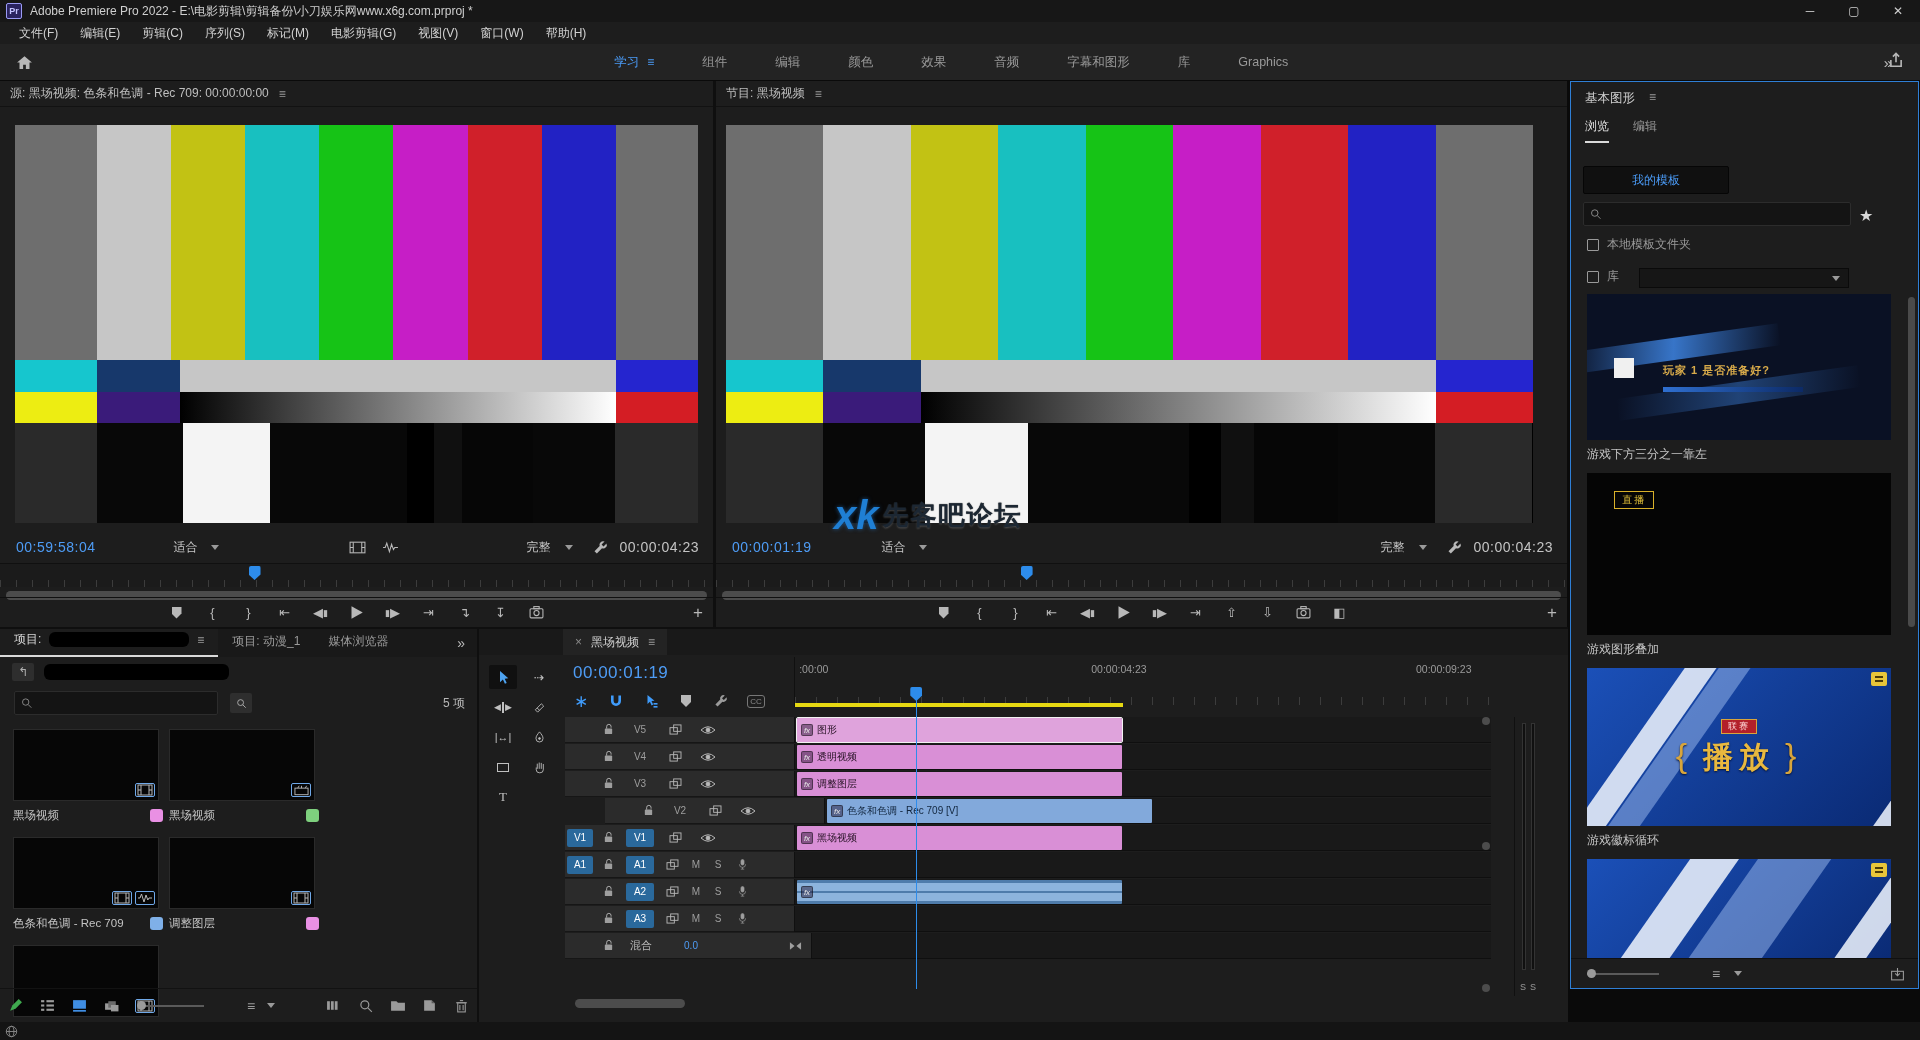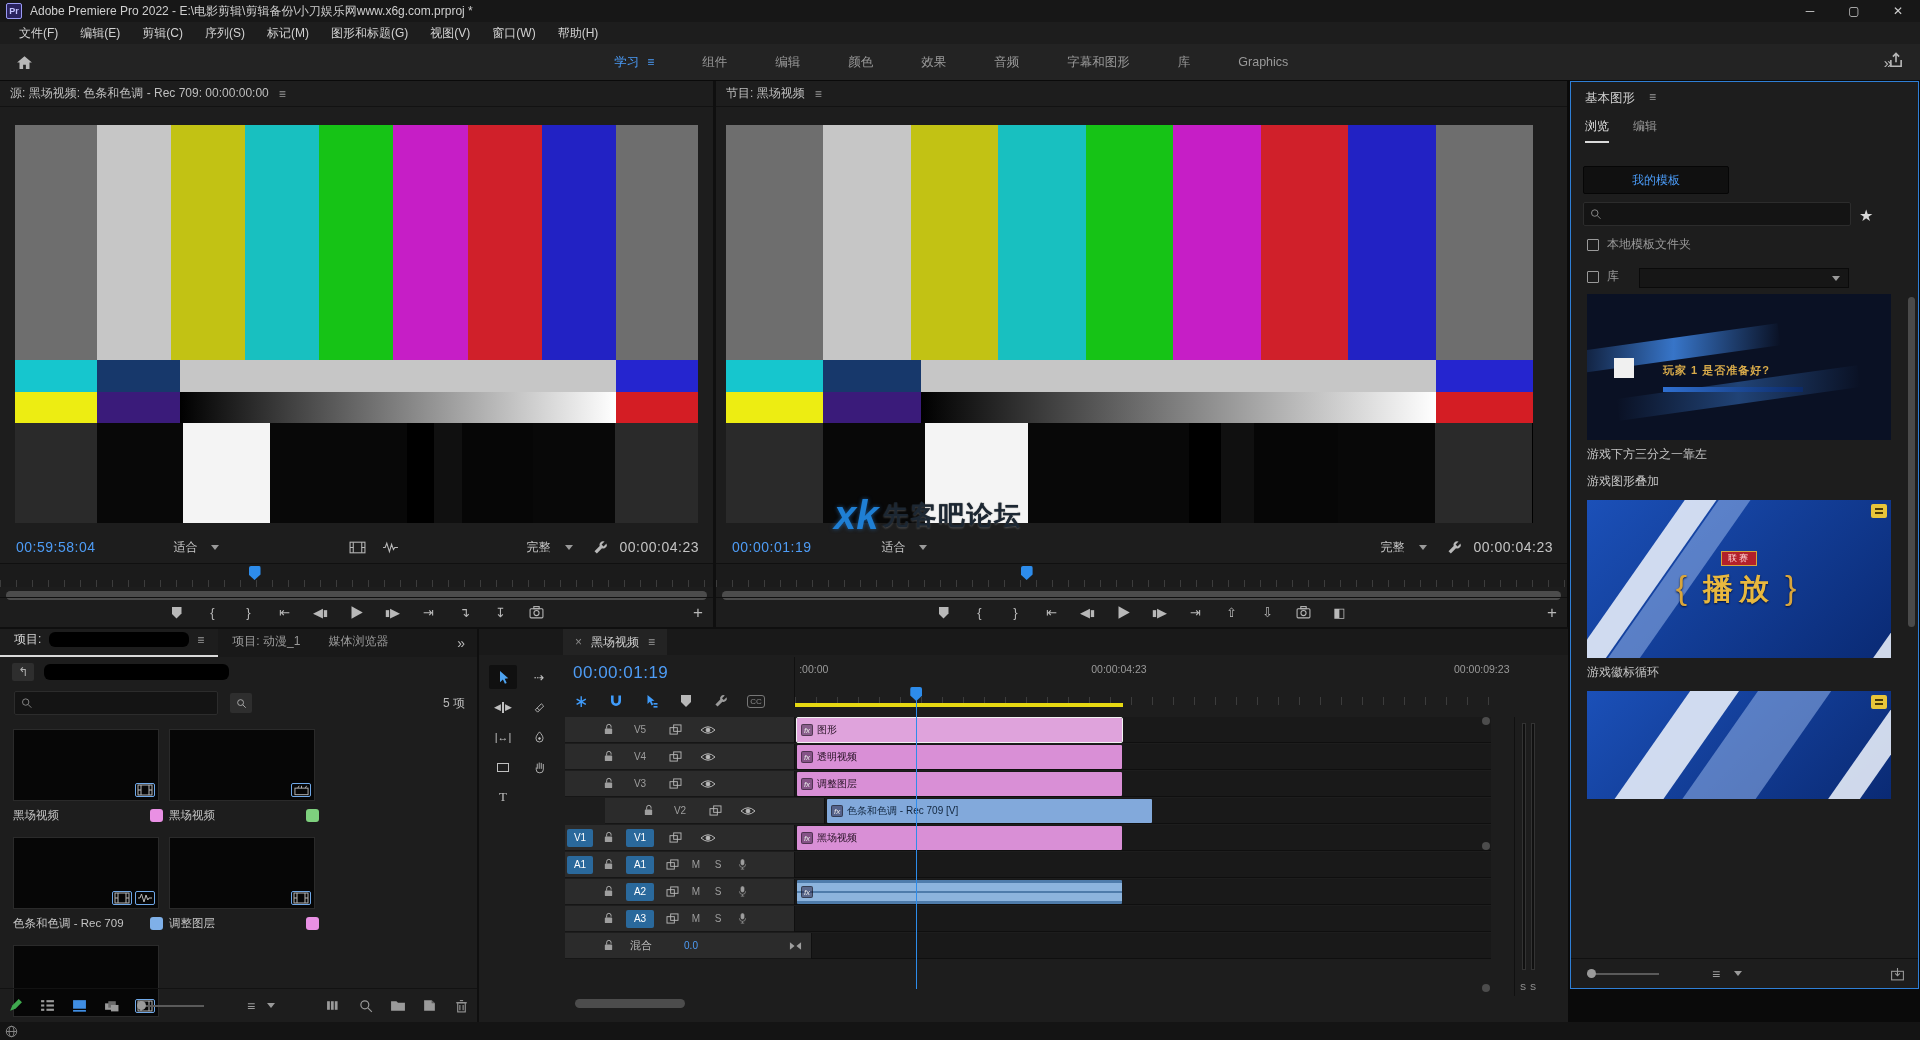--- a/index.html
+++ b/index.html
@@ -169,21 +169,21 @@
     <div class="win-btn">✕</div>
   </div>
 </div>
 
 <div id="menubar" class="abs">
     <span class="menu-item">文件(F)</span>
     <span class="menu-item">编辑(E)</span>
     <span class="menu-item">剪辑(C)</span>
     <span class="menu-item">序列(S)</span>
     <span class="menu-item">标记(M)</span>
-    <span class="menu-item">图形和标题(G)</span>
+    <span class="menu-item">电影剪辑(G)</span>
     <span class="menu-item">视图(V)</span>
     <span class="menu-item">窗口(W)</span>
     <span class="menu-item">帮助(H)</span>
   </div>
 
 <div id="tabsbar" class="abs">
   <span id="home-icon">
     <svg width="17" height="15" viewBox="0 0 16 14" fill="#b8b8b8">
         <path d="M8 1 L15 7 H12.7 V13 H9.3 V9.2 H6.7 V13 H3.3 V7 H1 Z"></path>
       </svg>
@@ -755,21 +755,21 @@
           <path d="M3.5 7.5 V10 a3.8 3.3 0 0 0 7.6 0 V3.8 M8.9 9 V2.6 M6.7 9 V2.2 M4.6 9 V3.4"></path>
         </svg>
       </div>
       <div class="tool">
         <span style="font-size:13px;font-family:'Liberation Serif',serif;">T</span>
       </div>
     </div>
   <div id="tl-ruler">
       <span class="rlabel" style="left: 4.182px;">:00:00</span>
       <span class="rlabel" style="left: 296.225px;">00:00:04:23</span>
-      <span class="rlabel" style="left: 659px;">00:00:09:23</span>
+      <span class="rlabel" style="left: 621px;">00:00:09:23</span>
       <div id="workbar" style="left: 0px; width: 327.59px;"></div>
       <div class="playhead-head" style="top: 30px; left: 115.278px;"></div>
     </div>
   <div id="tl-tracks">
       <div class="trow" style="top: 0px;">
         <div class="thead">
           <div class="patch"></div>
           <div class="cell" style="width: 26px;">
             <svg width="11" height="13" viewBox="0 0 12 14" stroke="#b8b8b8" fill="none">
               <rect x="2" y="6" width="8" height="6" rx="1" fill="#9e9e9e" stroke="none"></rect>
@@ -1079,20 +1079,23 @@
         <div class="t-thumb thumb-lower3" style="height: 146px;">
           <div class="t1-streak"></div>
           <div class="t1-streak" style="top: 60%; left: 10%; width: 80%; opacity: 0.5;"></div>
           <div class="t1-chip"></div>
           <div class="t1-caption">玩家 1 是否准备好?</div>
           <div class="t1-bar"></div>
         </div>
         <div class="t-label">游戏下方三分之一靠左</div>
       </div>
       <div class="tpl-card">
+        <div class="t-thumb" style="height: 162px;">
+          <div class="live-badge">直播</div>
+        </div>
         <div class="t-label">游戏图形叠加</div>
       </div>
       <div class="tpl-card">
         <div class="t-thumb thumb-logo" style="height: 158px;">
           <div class="stripe" style="left: 18px; top: -40px;"></div>
           <div class="stripe s2" style="left: 52px; top: -40px;"></div>
           <div class="stripe" style="right: 10px; top: 30px;"></div>
           <div class="stripe s2" style="right: -18px; top: 30px;"></div>
           <div class="t3-center"><div class="t3-tag">联赛</div><div class="t3-main"><span class="brace">{</span>播放<span class="brace">}</span></div></div>
           <div class="mogrt-badge">

